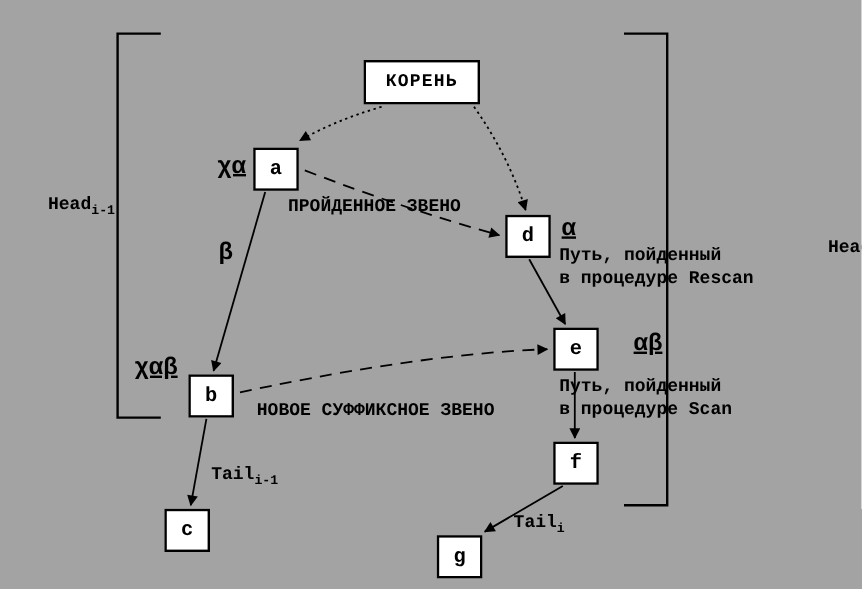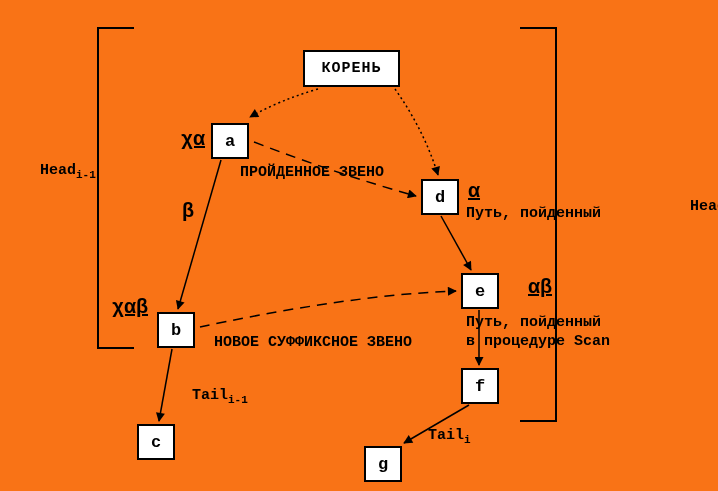--- a/index.html
+++ b/index.html
@@ -1,18 +1,18 @@
 <!DOCTYPE html>
 <html><head>
 <meta charset="utf-8">
 <style>
   * { margin:0; padding:0; box-sizing:border-box; }
   html,body { background:#fff; }
   .canvas {
-    position:relative; width:718px; height:491px; background:#f97316;
+    position:relative; width:718px; height:491px; background:#a3a3a3;
     font-family:"Liberation Mono","DejaVu Sans Mono",monospace;
     font-weight:bold; color:#000; overflow:hidden;
   }
   .canvas svg { position:absolute; left:0; top:0; }
   .box {
     position:absolute; border:2px solid #000; background:#fff;
     display:flex; align-items:center; justify-content:center;
   }
   .node { width:38px; height:36px; font-size:17px; }
   .root-box { width:97px; height:37px; font-size:15px; letter-spacing:1px; }
@@ -66,33 +66,34 @@
   <span class="lbl greek" style="left:468px; top:180px;">α</span>
   <span class="lbl greek" style="left:112px; top:284px;margin-top:12px;">χαβ</span>
   <span class="lbl greek" style="left:504px; top:276px;margin-left:24px;">αβ</span>
   <span class="lbl beta" style="left:182px; top:200px;">β</span>
 
   <span class="lbl caps" style="left:240px; top:164px;">ПРОЙДЕННОЕ ЗВЕНО</span>
   <span class="lbl caps" style="left:214px; top:334px;">НОВОЕ СУФФИКСНОЕ ЗВЕНО</span>
 
   <div class="annot" style="left:466px; top:204px;">
     <div>Путь, пойденный</div>
+    <div>в процедуре Rescan</div>
   </div>
 
   <div class="annot" style="left:466px; top:313px;">
     <div>Путь, пойденный</div>
     <div>в процедуре Scan</div>
   </div>
 
   <span class="marker" style="left:40px; top:162px;">
     <span>Head</span><sub>i-1</sub>
   </span>
   <span class="marker" style="left:690px; top:198px;">
     <span>Head</span><sub>i</sub>
   </span>
-  <span class="marker" style="left:176px; top:387px;margin-left:16px;">
+  <span class="marker" style="left:176px; top:387px;">
     <span>Tail</span><sub>i-1</sub>
   </span>
   <span class="marker" style="left:428px; top:427px;">
     <span>Tail</span><sub>i</sub>
   </span>
 
 </div>
 
 </body></html>

